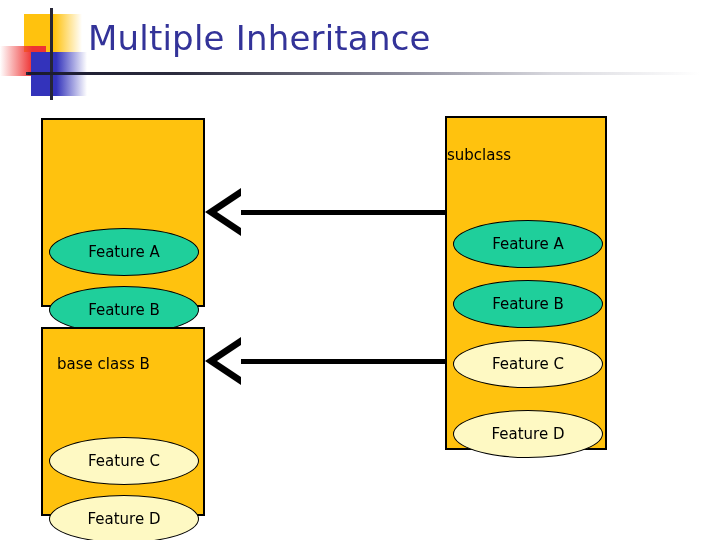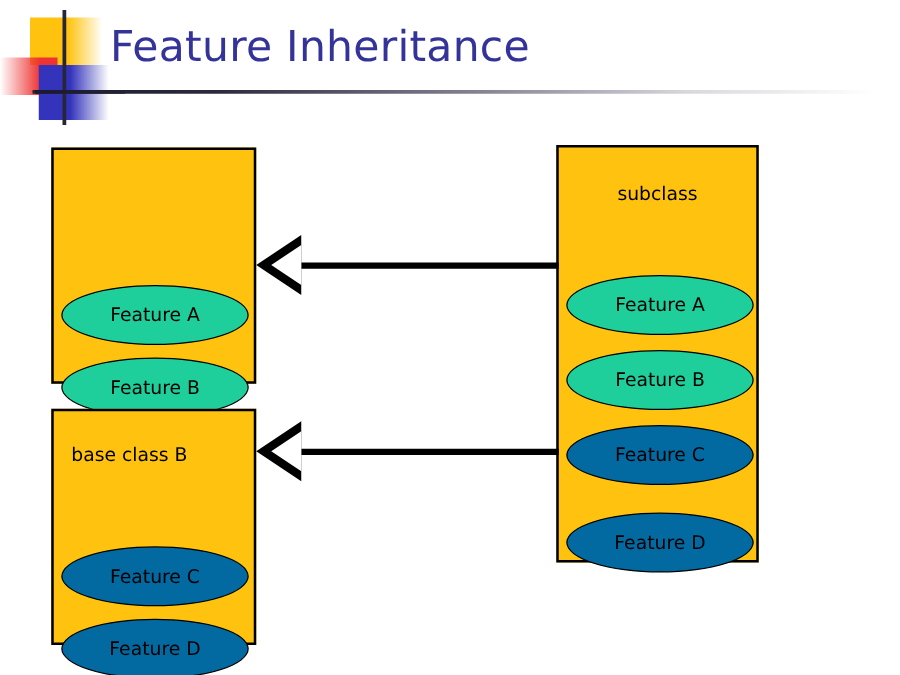--- a/index.html
+++ b/index.html
@@ -88,21 +88,20 @@
   .class-box {
     position: absolute;
     background: #ffc20e;
     border: 2px solid #000000;
     box-sizing: border-box;
   }
   .class-label {
     position: absolute;
     left: 0;
     width: 100%;
-    text-align: center;
     font-size: 15px;
     color: #000000;
   }
   .class-label.left-aligned {
     text-align: left;
     padding-left: 14px;
     width: auto;
   }
 
   
@@ -112,21 +111,21 @@
     border-radius: 50%;
     box-sizing: border-box;
     display: flex;
     align-items: center;
     justify-content: center;
     font-size: 15px;
     color: #000000;
     margin-top: 28px;
   }
   .feature.green { background: #1fcf9b; }
-  .feature.red   { background: #0369a1; }
+  .feature.red   { background: #fef9c3; }
 
   
   .uml-link { position: absolute; }
   .uml-line {
     position: absolute;
     height: 5px;
     background: #000000;
   }
   .uml-triangle {
     position: absolute;
@@ -149,21 +148,21 @@
 <body>
 
 <div id="logo-mark">
   <div class="sq-yellow"></div>
   <div class="sq-red"></div>
   <div class="sq-blue"></div>
   <div class="line-vert"></div>
   <div class="line-horz"></div>
 </div>
 
-<div id="slide-title">Feature Inheritance</div>
+<div id="slide-title">Multiple Inheritance</div>
 <div id="title-rule"></div>
 
 <div class="class-box" style="left:41px; top:118px; width:164px; height:189px;">
   <div class="feature green" style="left:6px; top:80px; width:150px; height:48px;">
     <span>Feature A</span>
   </div>
   <div class="feature green" style="left:6px; top:138px; width:150px; height:48px;">
     <span>Feature B</span>
   </div>
 </div>

